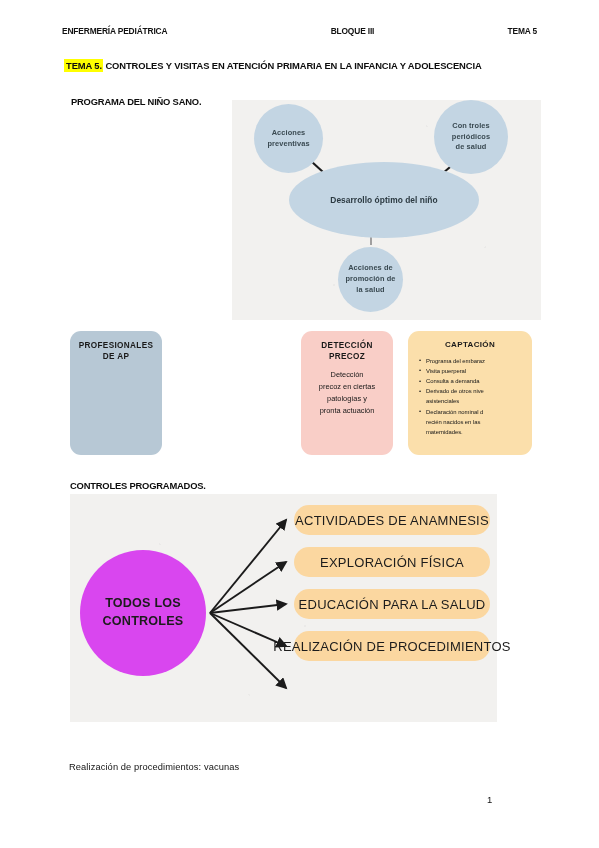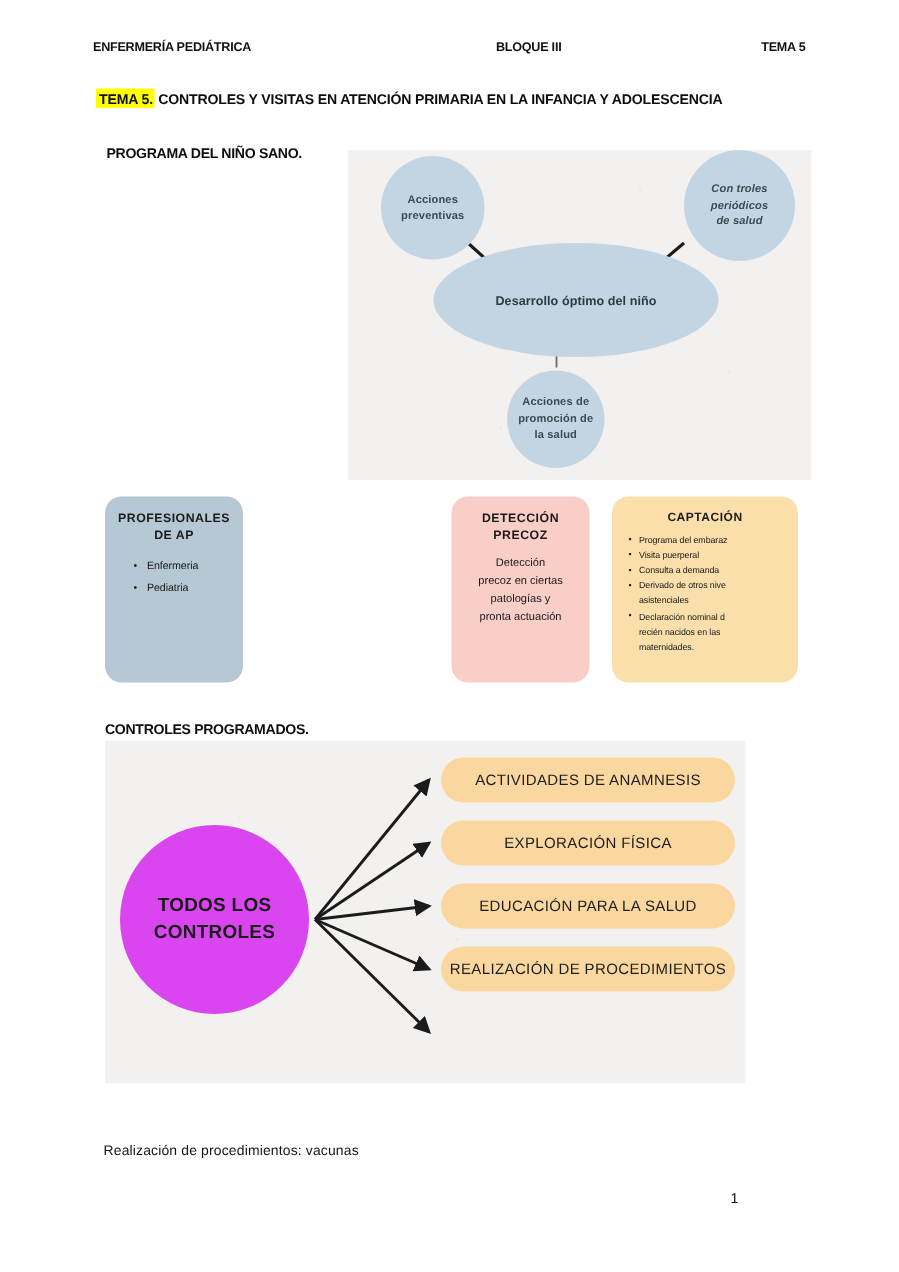--- a/index.html
+++ b/index.html
@@ -92,21 +92,21 @@
     align-items: center;
     justify-content: center;
     text-align: center;
     color: #3a4a52;
     font-size: 7.4px;
     font-weight: bold;
     line-height: 1.45;
     letter-spacing: 0.1px;
   }
   #node-prev  { left: 22px;  top: 4px;   width: 69px; height: 69px; }
-  #node-ctrl  { left: 224px; top: 0px;   width: 74px; height: 74px; font-style: italic; }
+  #node-ctrl  { left: 202px; top: 0px;   width: 74px; height: 74px; }
   #node-promo { left: 106px; top: 147px; width: 65px; height: 65px; }
   #node-center {
     position: absolute;
     left: 57px; top: 62px; width: 190px; height: 76px;
     background: #c3d5e3;
     border-radius: 50%;
     display: flex; align-items: center; justify-content: center;
     color: #2c3a42;
     font-size: 8.4px;
     font-weight: bold;
@@ -234,21 +234,21 @@
   .pill {
     position: absolute;
     left: 224px;
     width: 196px;
     height: 30px;
     background: #fbd7a0;
     border-radius: 15px;
     display: flex;
     align-items: center;
     justify-content: center;
-    font-size: 10px;
+    font-size: 13px;
     letter-spacing: 0.25px;
     color: #1c1c1c;
     white-space: nowrap;
   }
   #pill-0 { top: 11px; }
   #pill-1 { top: 53px; }
   #pill-2 { top: 95px; }
   #pill-3 { top: 137px; }
   #pill-4 { top: 179px; }
   .d2-arrows { position: absolute; inset: 0; }
@@ -326,24 +326,20 @@
     <div id="node-center">
       <span>Desarrollo óptimo del niño</span>
     </div>
   </div>
 
   <div class="boxes">
 
     <div class="cbox" id="box-prof">
       <h4 style="white-space:pre-line">PROFESIONALES
 DE AP</h4>
-      <ul>
-        <li>Enfermeria</li>
-        <li>Pediatria</li>
-      </ul>
     </div>
 
 
     <div class="cbox" id="box-cap">
       <h4>CAPTACIÓN</h4>
       <ul>
         <li>Programa del embaraz</li>
         <li>Visita puerperal</li>
         <li>Consulta a demanda</li>
         <li>Derivado de otros nive</li>

